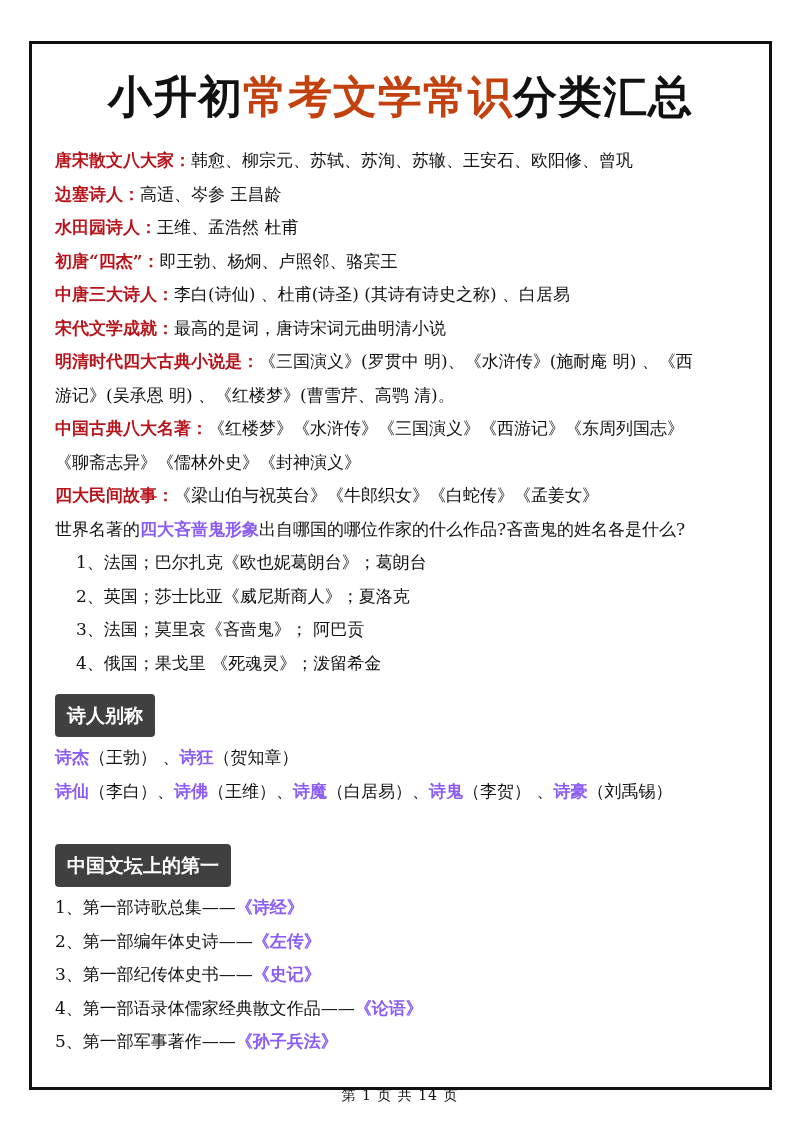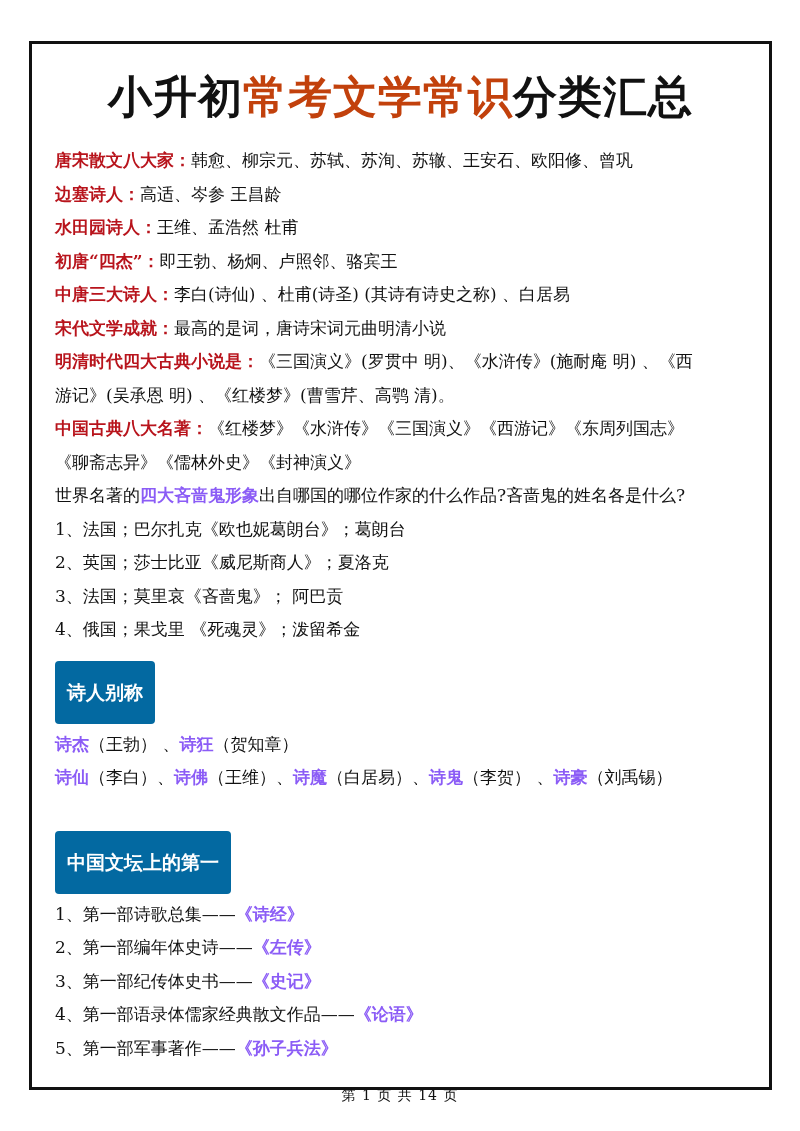--- a/index.html
+++ b/index.html
@@ -8,24 +8,24 @@
     .frame { position: absolute; left: 29px; top: 41px; width: 737px; height: 1043px;
              border: 3px solid #111; box-sizing: content-box; }
     .title { position: absolute; left: 0; right: 0; top: 28px; text-align: center;
              font-size: 44px; font-weight: bold; letter-spacing: 1px; line-height: 50px;
              font-family: "DejaVu Serif", serif; }
     .title .red { color: #c2410c; }
     .content { position: absolute; left: 23px; top: 100px; right: 10px; }
     .line { font-size: 17px; line-height: 33.5px; white-space: nowrap; }
     .lab { color: #b8141c; font-weight: bold; }
     .hl { color: #8b5cf6; font-weight: bold; }
-    .badge { display: inline-block; background: #0369a1; color: #fff; font-weight: bold;
-             font-size: 19px; line-height: 35px; padding: 14px 12px; border-radius: 4px;
+    .badge { display: inline-block; background: #404040; color: #fff; font-weight: bold;
+             font-size: 19px; line-height: 35px; padding: 4px 12px; border-radius: 4px;
              font-family: "DejaVu Sans", sans-serif; }
-    .num { padding-left: 0; }
+    .num { padding-left: 0; margin-left: 21px; }
     .footer { position: absolute; top: 1087px; left: 0; right: 0; text-align: center;
               font-size: 14px; letter-spacing: 1px; font-family: "DejaVu Serif", serif; }
   </style>
 </head>
 <body>
 
 <div class="frame">
   <div class="title">
     <span>小升初</span><span class="red">常考文学常识</span><span>分类汇总</span>
   </div>
@@ -34,20 +34,21 @@
     <div class="line"><span class="lab">唐宋散文八大家：</span><span>韩愈、柳宗元、苏轼、苏洵、苏辙、王安石、欧阳修、曾巩</span></div>
     <div class="line"><span class="lab">边塞诗人：</span><span>高适、岑参  王昌龄</span></div>
     <div class="line"><span class="lab">水田园诗人：</span><span>王维、孟浩然  杜甫</span></div>
     <div class="line"><span class="lab">初唐“四杰”：</span><span>即王勃、杨炯、卢照邻、骆宾王</span></div>
     <div class="line"><span class="lab">中唐三大诗人：</span><span>李白(诗仙) 、杜甫(诗圣) (其诗有诗史之称) 、白居易</span></div>
     <div class="line"><span class="lab">宋代文学成就：</span><span>最高的是词，唐诗宋词元曲明清小说</span></div>
     <div class="line"><span class="lab">明清时代四大古典小说是：</span><span>《三国演义》(罗贯中 明)、《水浒传》(施耐庵 明) 、《西</span></div>
     <div class="line">游记》(吴承恩 明) 、《红楼梦》(曹雪芹、高鹗 清)。</div>
     <div class="line"><span class="lab">中国古典八大名著：</span><span>《红楼梦》《水浒传》《三国演义》《西游记》《东周列国志》</span></div>
     <div class="line">《聊斋志异》《儒林外史》《封神演义》</div>
+    <div class="line"><span class="lab">四大民间故事：</span><span>《梁山伯与祝英台》《牛郎织女》《白蛇传》《孟姜女》</span></div>
     <div class="line"><span>世界名著的</span><span class="hl">四大吝啬鬼形象</span><span>出自哪国的哪位作家的什么作品?吝啬鬼的姓名各是什么?</span></div>
     <div class="line num">1、法国；巴尔扎克《欧也妮葛朗台》；葛朗台</div>
     <div class="line num">2、英国；莎士比亚《威尼斯商人》；夏洛克</div>
     <div class="line num">3、法国；莫里哀《吝啬鬼》； 阿巴贡</div>
     <div class="line num">4、俄国；果戈里 《死魂灵》；泼留希金</div>
 
     <div style="height: 14px;"></div>
     <div><span class="badge">诗人别称</span></div>
     <div style="height: 4px;"></div>
     <div class="line">

